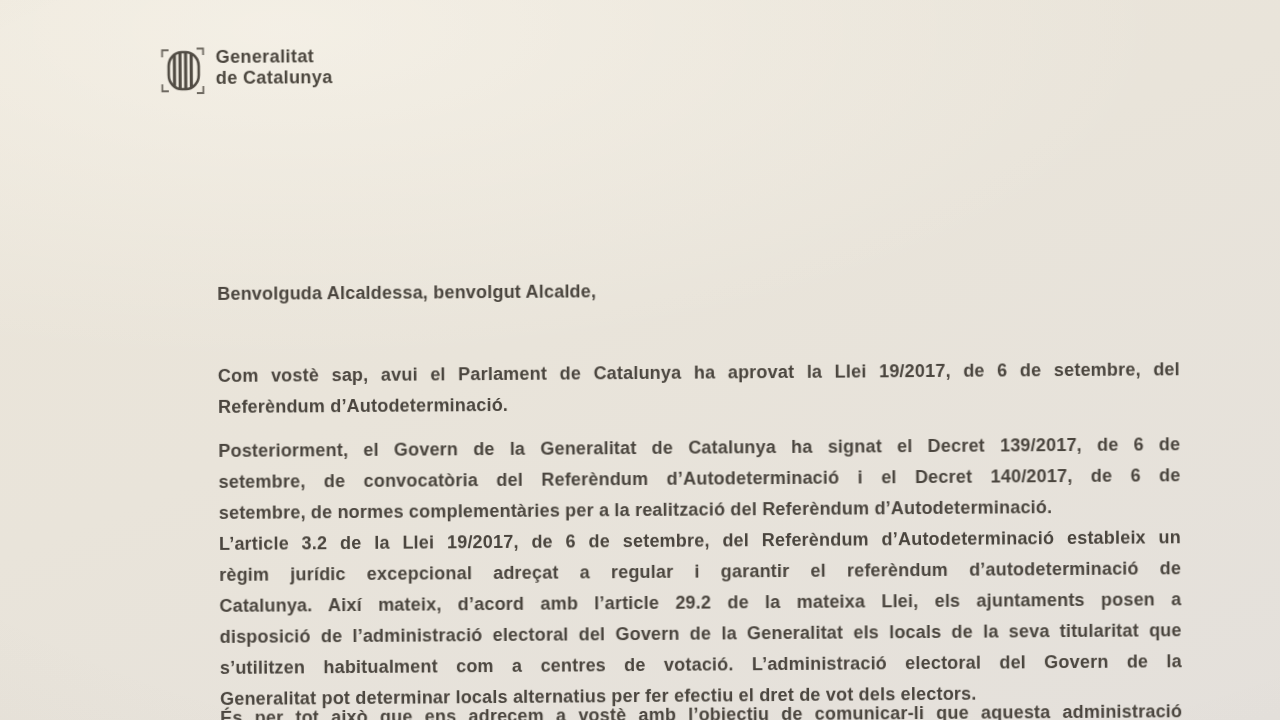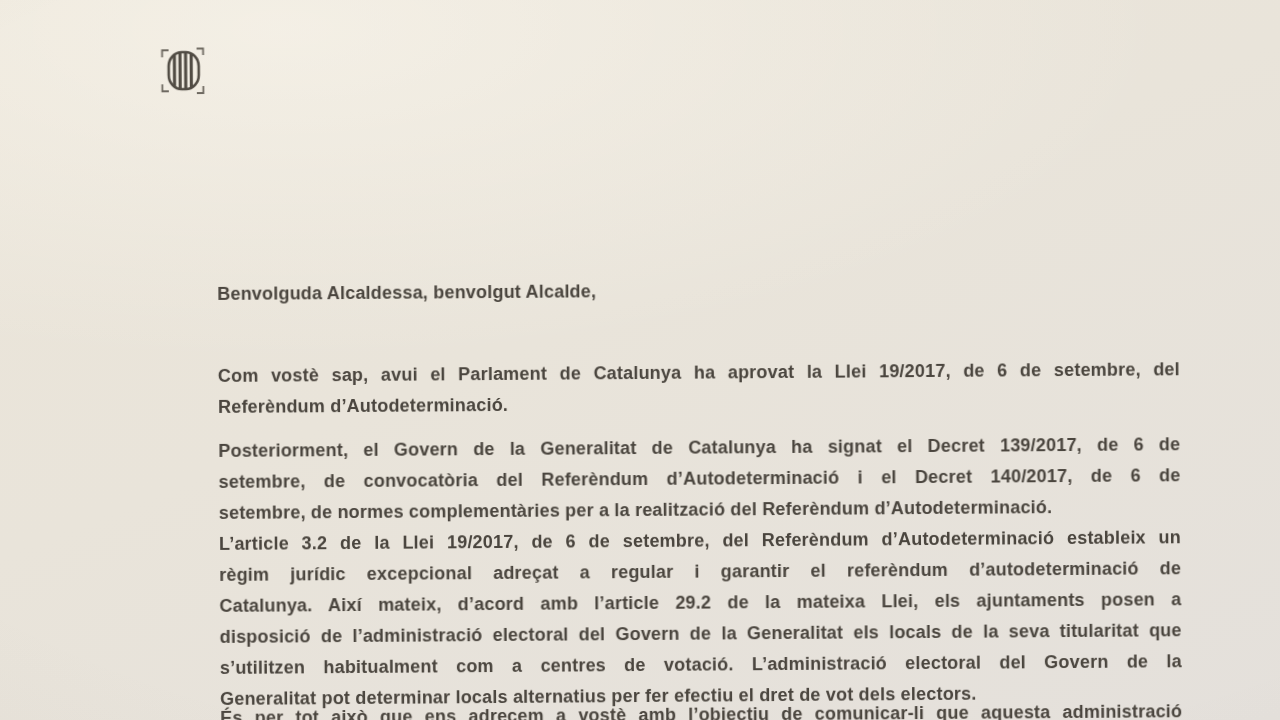--- a/index.html
+++ b/index.html
@@ -100,20 +100,24 @@
 
         <rect x="8" y="7" width="30" height="37" rx="13" ry="14" fill="none" stroke="#514c44" stroke-width="2.6"></rect>
 
         <g clip-path="url(#shield-clip)" fill="#514c44">
           <rect x="12.2" y="5" width="3.1" height="41"></rect>
           <rect x="17.8" y="5" width="3.1" height="41"></rect>
           <rect x="23.4" y="5" width="3.1" height="41"></rect>
           <rect x="29.0" y="5" width="3.1" height="41"></rect>
         </g>
       </svg>
+      <div class="logo-text">
+        <div>Generalitat</div>
+        <div>de Catalunya</div>
+      </div>
     </div>
 
     <div class="salutation">Benvolguda Alcaldessa, benvolgut Alcalde,</div>
 
     <div class="para para-1">
         <div class="line jline">Com vostè sap, avui el Parlament de Catalunya ha aprovat la Llei 19/2017, de 6 de setembre, del</div>
         <div class="line">Referèndum d’Autodeterminació.</div>
       </div>
 
     <div class="para para-2">

